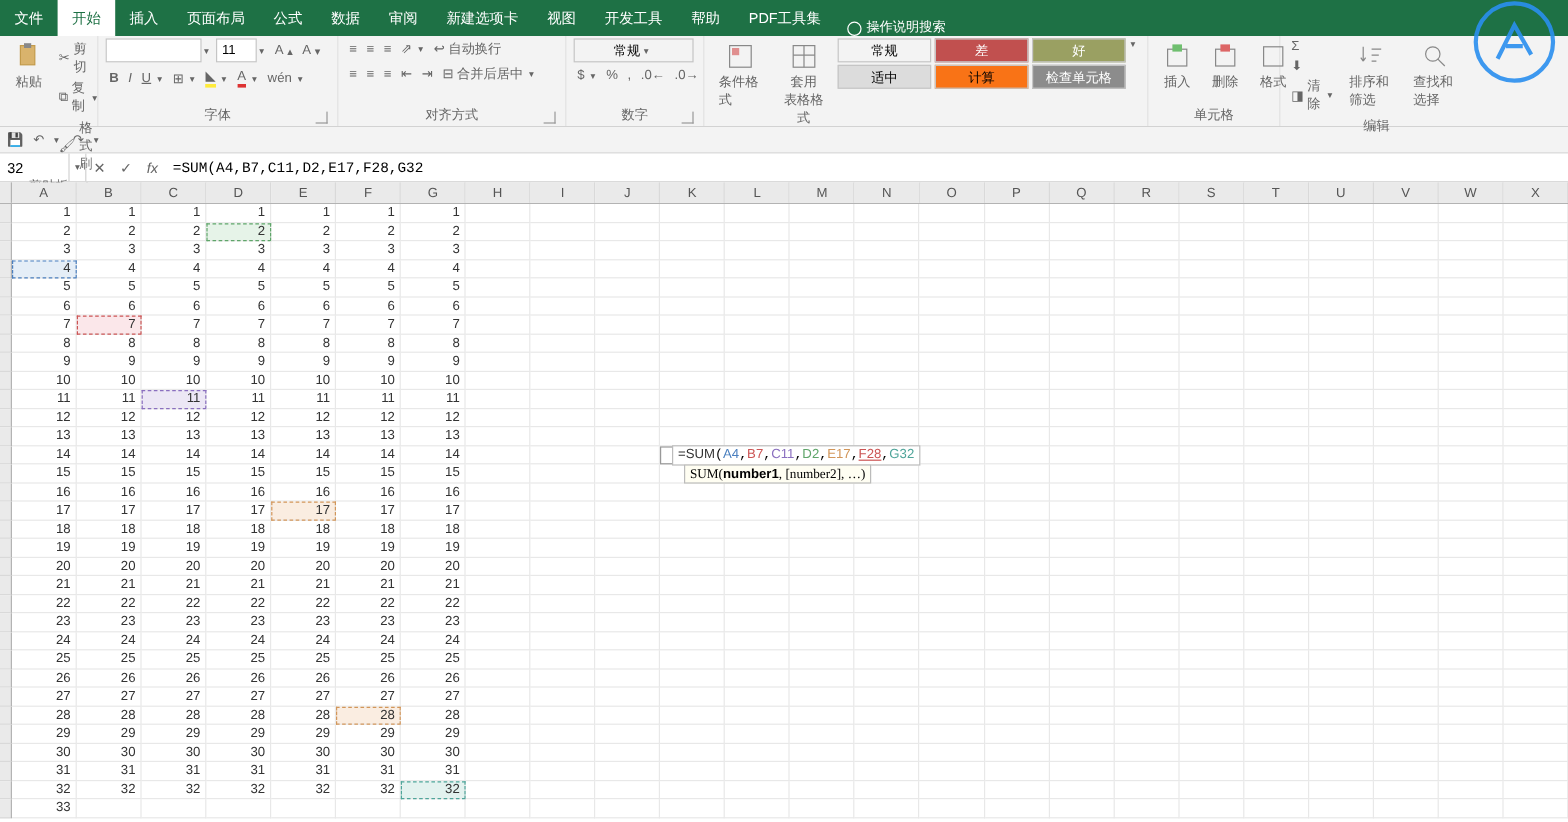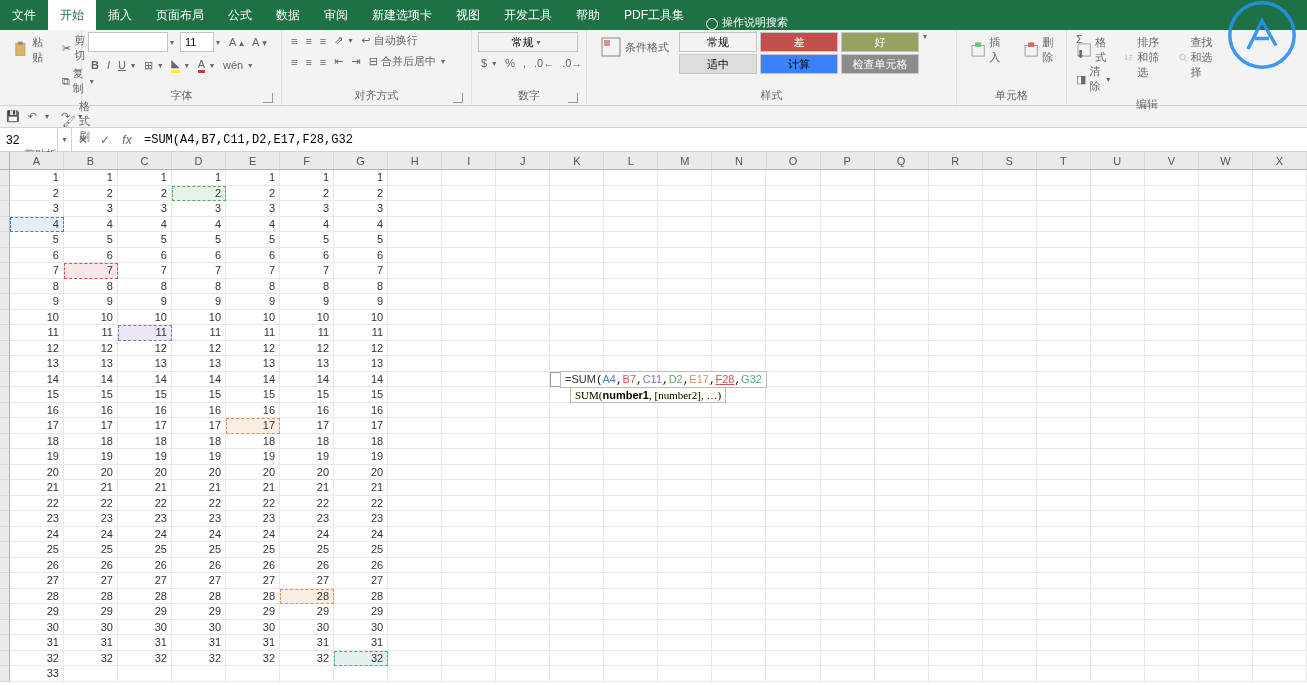--- a/index.html
+++ b/index.html
@@ -15,21 +15,21 @@
 
 .ribbon { background:#f3f3f3; border-bottom:1px solid #d2d2d2; height:76px; display:flex; }
 .group { border-right:1px solid #e1e1e1; padding:2px 6px 0 6px; display:flex; flex-direction:column; justify-content:space-between; }
 .group-body { display:flex; gap:4px; align-items:flex-start; flex:1; }
 .group-label { text-align:center; color:#666; font-size:11px; padding:2px 0; position:relative; }
 .dialog-launcher { position:absolute; right:2px; bottom:2px; width:10px; height:10px; border:1px solid #999; border-top:none; border-left:none; }
 
 .col { display:flex; flex-direction:column; gap:1px; }
 .row { display:flex; gap:2px; align-items:center; }
 .btn-sm { padding:1px 3px; color:#666; display:flex; align-items:center; gap:3px; cursor:pointer; font-size:11px; }
-.btn-lg { display:flex; align-items:center; padding:3px 6px; color:#666; gap:2px; cursor:pointer; font-size:11px; }
+.btn-lg { display:flex; flex-direction:column; align-items:center; padding:3px 6px; color:#666; gap:2px; cursor:pointer; font-size:11px; }
 .icon-lg { width:24px; height:24px; }
 
 .font-name { width:80px; height:20px; border:1px solid #c5c5c5; background:#fff; padding:0 4px; font-size:11px; }
 .font-size { width:34px; height:20px; border:1px solid #c5c5c5; background:#fff; padding:0 4px; font-size:11px; }
 .dd { width:8px; color:#666; font-size:8px; }
 
 .styles-gallery { display:flex; gap:3px; }
 .style-cell { width:78px; height:20px; border:1px solid #c5c5c5; display:flex; align-items:center; justify-content:center; font-size:11px; }
 
 
@@ -210,37 +210,45 @@
 
   <div class="group" style="width:370px;">
     <div class="group-body">
       <div class="btn-lg">
         <svg class="icon-lg" viewBox="0 0 24 24">
             <rect x="3" y="3" width="18" height="18" fill="none" stroke="#888"></rect>
             <rect x="5" y="5" width="6" height="6" fill="#e08f8f"></rect>
           </svg>
         <span>条件格式</span>
       </div>
+      <div class="btn-lg">
+        <svg class="icon-lg" viewBox="0 0 24 24">
+            <rect x="3" y="3" width="18" height="18" fill="none" stroke="#888"></rect>
+            <line x1="3" y1="11" x2="21" y2="11" stroke="#888"></line>
+            <line x1="12" y1="3" x2="12" y2="21" stroke="#888"></line>
+          </svg>
+        <span style="white-space:pre-line;text-align:center">套用
+表格格式</span>
+      </div>
       <div class="col" style="gap:2px;">
         <div class="styles-gallery">
           <div class="style-cell">常规</div>
           <div class="style-cell" style="background:#c1504f;color:#fff">差</div>
           <div class="style-cell" style="background:#9aa062;color:#fff">好</div>
         </div>
         <div class="styles-gallery">
           <div class="style-cell" style="background:#dcdcdc">适中</div>
-          <div class="style-cell" style="background:#3b82f6">计算</div>
+          <div class="style-cell" style="background:#f97316">计算</div>
           <div class="style-cell" style="background:#8c8c8c;color:#fff">检查单元格</div>
         </div>
       </div>
       <div class="col" style="justify-content:center;">
           <span class="dd">▾</span>
         </div>
     </div>
-    <div class="group-label">样式</div>
   </div>
 
   <div class="group" style="width:110px;">
     <div class="group-body">
       <div class="btn-lg">
           <svg class="icon-lg" viewBox="0 0 24 24">
             <rect x="4" y="6" width="16" height="14" fill="none" stroke="#888"></rect>
             <rect x="8" y="2" width="8" height="6" fill="#6fbf6f"></rect>
           </svg>
           <span>插入</span>

